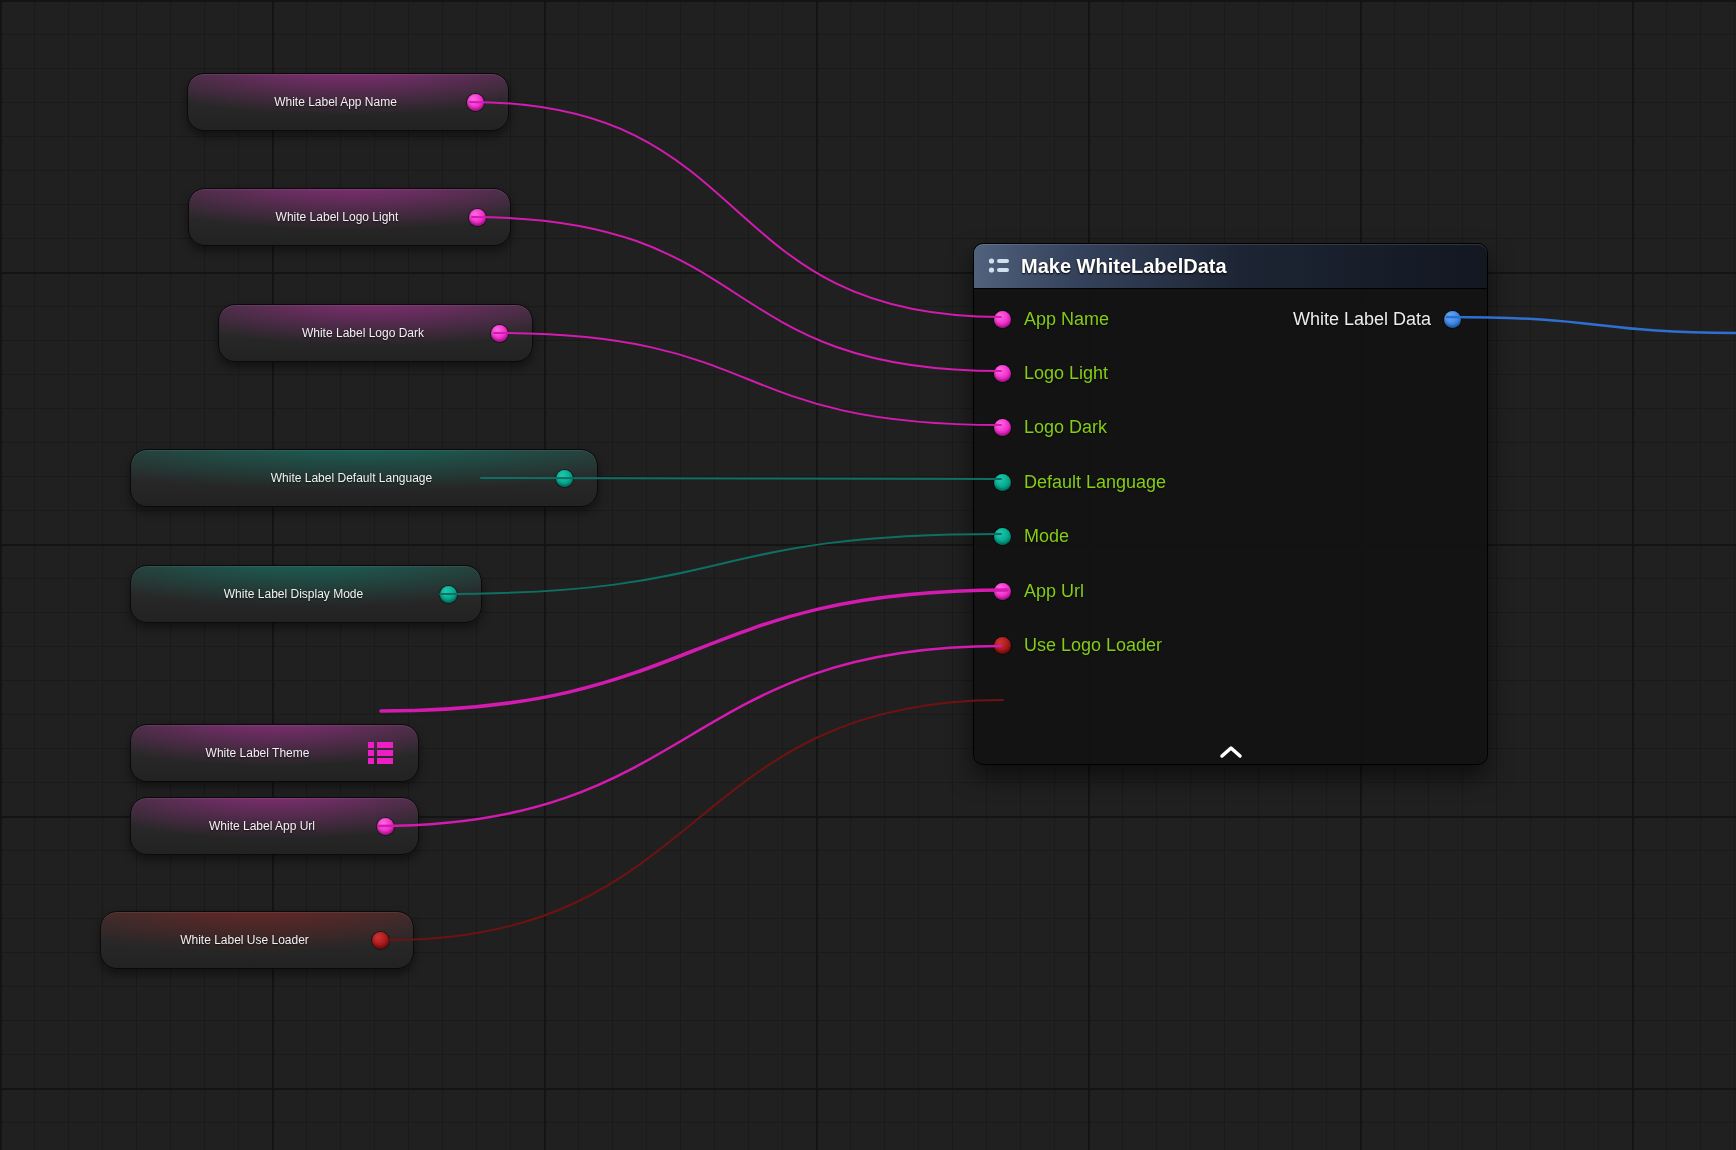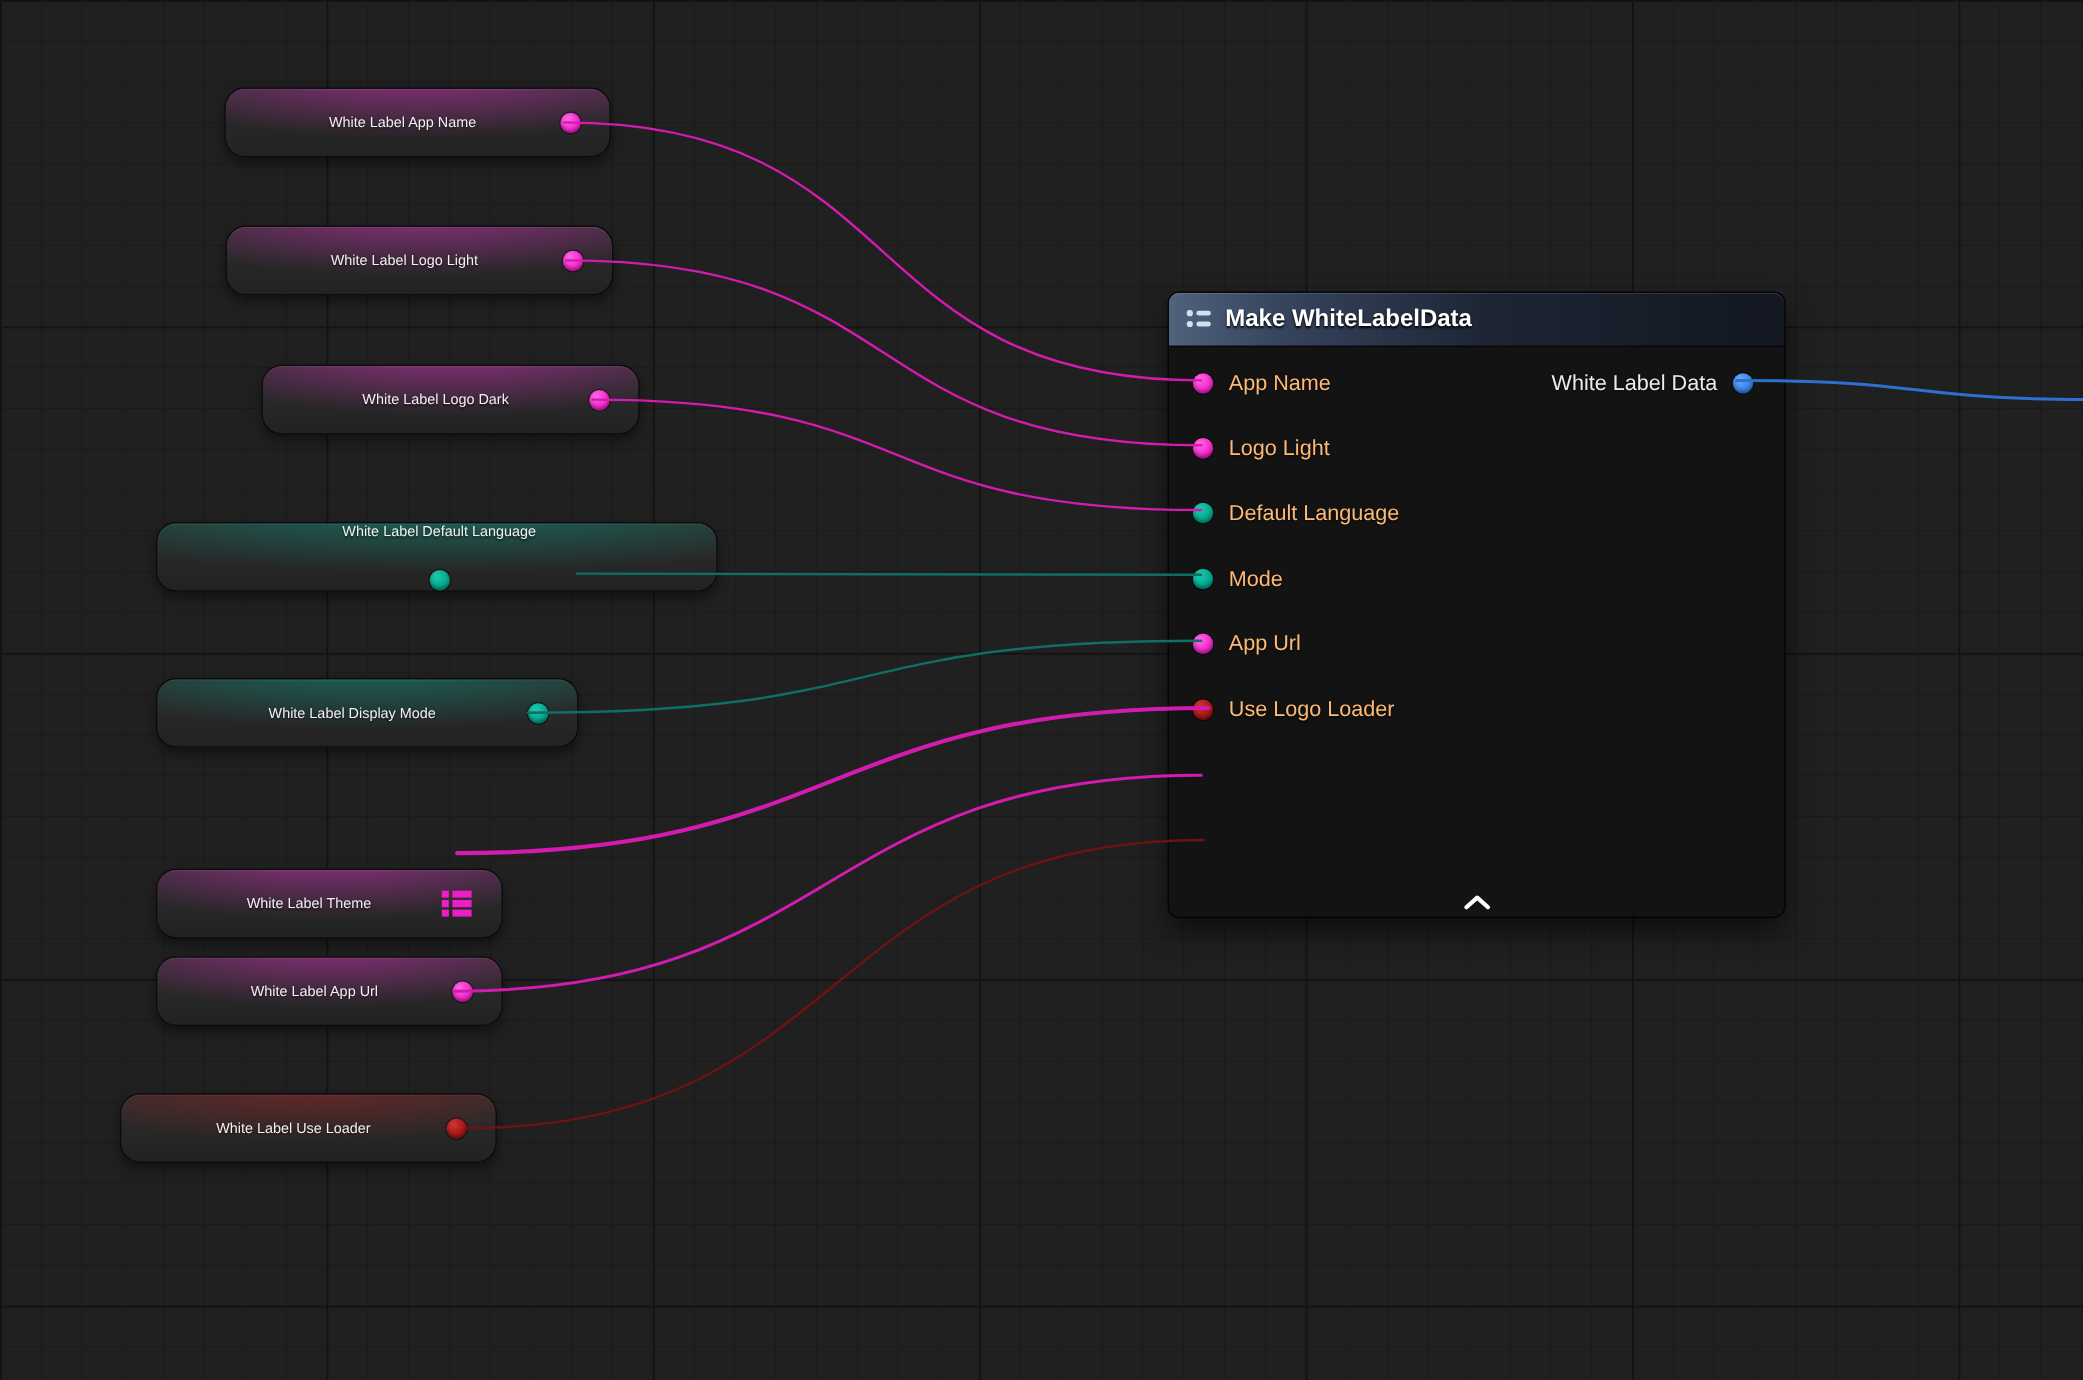--- a/index.html
+++ b/index.html
@@ -54,21 +54,21 @@
   .mk-header{
     height:44px;border-radius:9px 9px 0 0;
     background:linear-gradient(90deg,#51627c 0%, #37445e 18%, #1d2534 52%, #121720 100%);
     display:flex;align-items:center;gap:10px;
     padding:0 13px;border-bottom:1px solid #000;
     box-shadow:inset 0 1px 0 rgba(255,255,255,.12);
   }
   .mk-title{font-size:20px;font-weight:bold;color:#fff;text-shadow:0 1px 2px #000;white-space:nowrap;}
   .mk-rows{position:absolute;top:48px;left:0;right:0;}
   .mk-row{height:54.4px;display:flex;align-items:center;gap:13px;padding-left:20px;}
-  .mk-row .label{font-size:18px;color:#fdba74;white-space:nowrap;text-shadow:0 1px 2px rgba(0,0,0,.6);}
+  .mk-row .label{font-size:18px;color:#84cc16;white-space:nowrap;text-shadow:0 1px 2px rgba(0,0,0,.6);}
   .mk-output{
     position:absolute;top:48px;right:26px;height:54.4px;
     display:flex;align-items:center;gap:13px;
   }
   .mk-output .label{font-size:18px;color:#ececec;white-space:nowrap;text-shadow:0 1px 2px rgba(0,0,0,.6);}
   .mk-collapse{
     position:absolute;bottom:3px;left:50%;transform:translateX(-50%);
     width:34px;height:18px;display:flex;align-items:center;justify-content:center;
     cursor:pointer;
   }
@@ -96,21 +96,21 @@
     <span class="pin" style="background: radial-gradient(circle at 35% 30%, rgb(255, 106, 226), rgb(238, 30, 198) 68%);"></span>
       </div>
       <div class="getter" style="left: 188px; top: 188px; width: 323px; height: 58px; --glow: rgba(217,45,190,0.55);">
       <span class="label">White Label Logo Light</span>
     <span class="pin" style="background: radial-gradient(circle at 35% 30%, rgb(255, 106, 226), rgb(238, 30, 198) 68%);"></span>
       </div>
       <div class="getter" style="left: 218px; top: 304px; width: 315px; height: 58px; --glow: rgba(217,45,190,0.55);">
       <span class="label">White Label Logo Dark</span>
     <span class="pin" style="background: radial-gradient(circle at 35% 30%, rgb(255, 106, 226), rgb(238, 30, 198) 68%);"></span>
       </div>
-      <div class="getter" style="left: 130px; top: 435px; width: 468px; height: 58px; flex-direction: column; --glow: rgba(0,158,134,0.5);">
+      <div class="getter" style="left: 130px; top: 449px; width: 468px; height: 58px; --glow: rgba(0,158,134,0.5);">
       <span class="label">White Label Default Language</span>
     <span class="pin" style="background: radial-gradient(circle at 35% 30%, rgb(30, 201, 173), rgb(0, 161, 135) 68%);"></span>
       </div>
       <div class="getter" style="left: 130px; top: 565px; width: 352px; height: 58px; --glow: rgba(0,158,134,0.5);">
       <span class="label">White Label Display Mode</span>
     <span class="pin" style="background: radial-gradient(circle at 35% 30%, rgb(30, 201, 173), rgb(0, 161, 135) 68%);"></span>
       </div>
       <div class="getter" style="left: 130px; top: 682px; width: 289px; height: 58px; margin-top: 42px; --glow: rgba(217,45,190,0.55);">
       <span class="label">White Label Theme</span>
     <svg width="26" height="22" viewBox="0 0 26 22" class="gridpin">
@@ -148,20 +148,24 @@
     <div class="mk-rows" id="mk-rows">
         <div class="mk-row">
       <span class="pin" style="background: radial-gradient(circle at 35% 30%, rgb(255, 106, 226), rgb(238, 30, 198) 68%);"></span>
           <span class="label">App Name</span>
     </div>
         <div class="mk-row">
       <span class="pin" style="background: radial-gradient(circle at 35% 30%, rgb(255, 106, 226), rgb(238, 30, 198) 68%);"></span>
           <span class="label">Logo Light</span>
     </div>
         <div class="mk-row">
+      <span class="pin" style="background: radial-gradient(circle at 35% 30%, rgb(255, 106, 226), rgb(238, 30, 198) 68%);"></span>
+          <span class="label">Logo Dark</span>
+    </div>
+        <div class="mk-row">
       <span class="pin" style="background: radial-gradient(circle at 35% 30%, rgb(30, 201, 173), rgb(0, 161, 135) 68%);"></span>
           <span class="label">Default Language</span>
     </div>
         <div class="mk-row">
       <span class="pin" style="background: radial-gradient(circle at 35% 30%, rgb(30, 201, 173), rgb(0, 161, 135) 68%);"></span>
           <span class="label">Mode</span>
     </div>
         <div class="mk-row">
       <span class="pin" style="background: radial-gradient(circle at 35% 30%, rgb(255, 106, 226), rgb(238, 30, 198) 68%);"></span>
           <span class="label">App Url</span>

